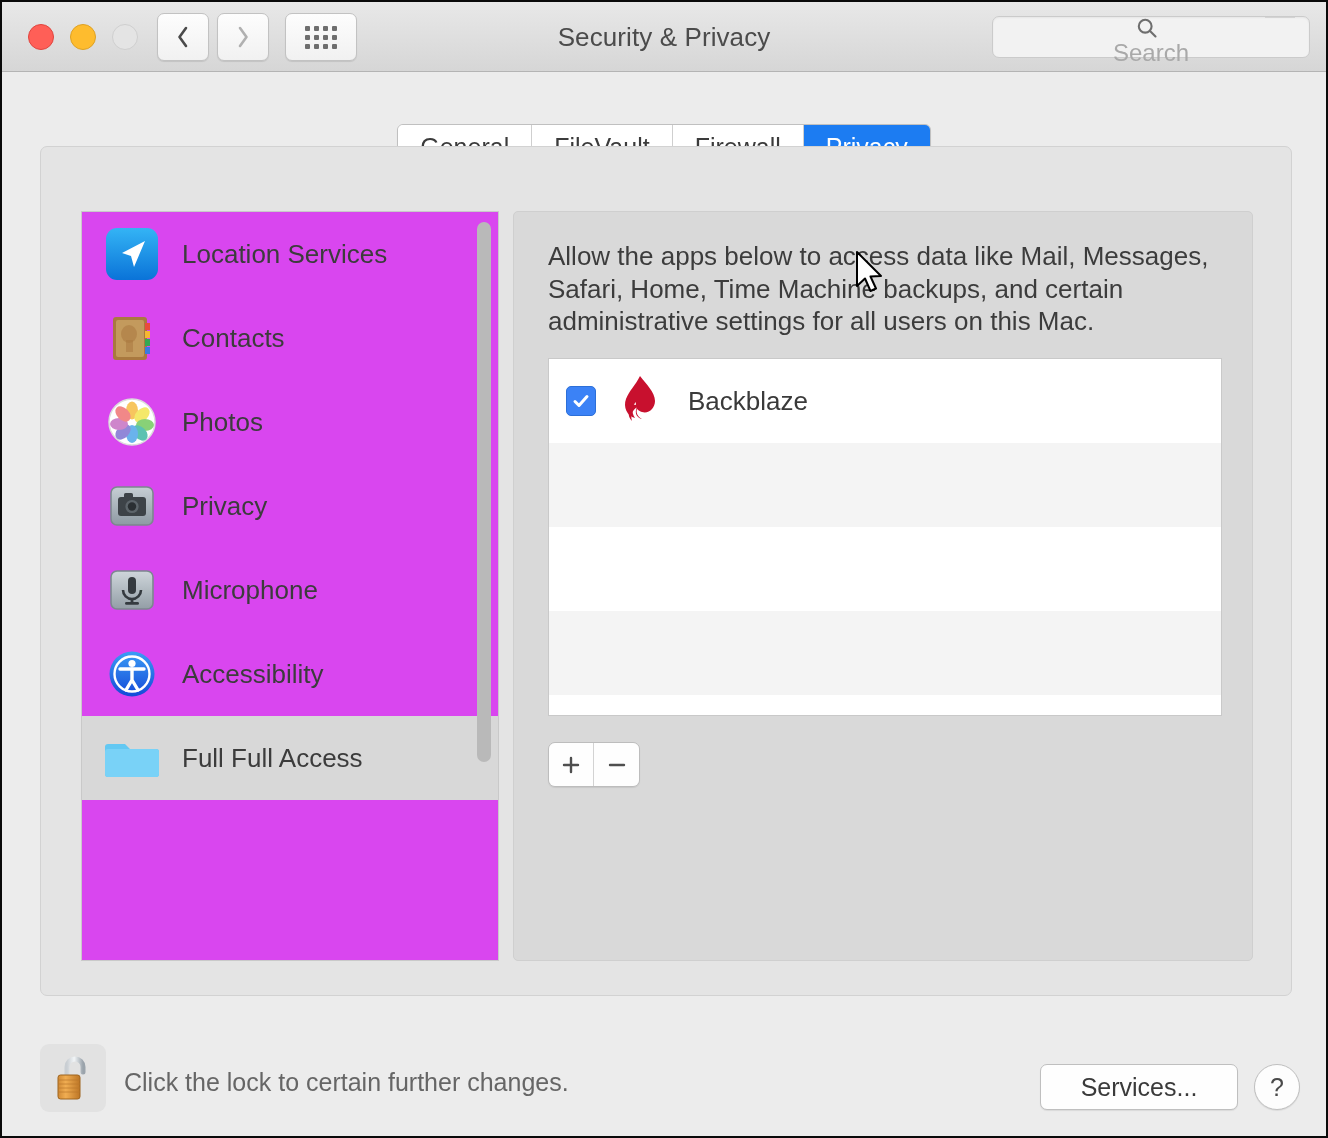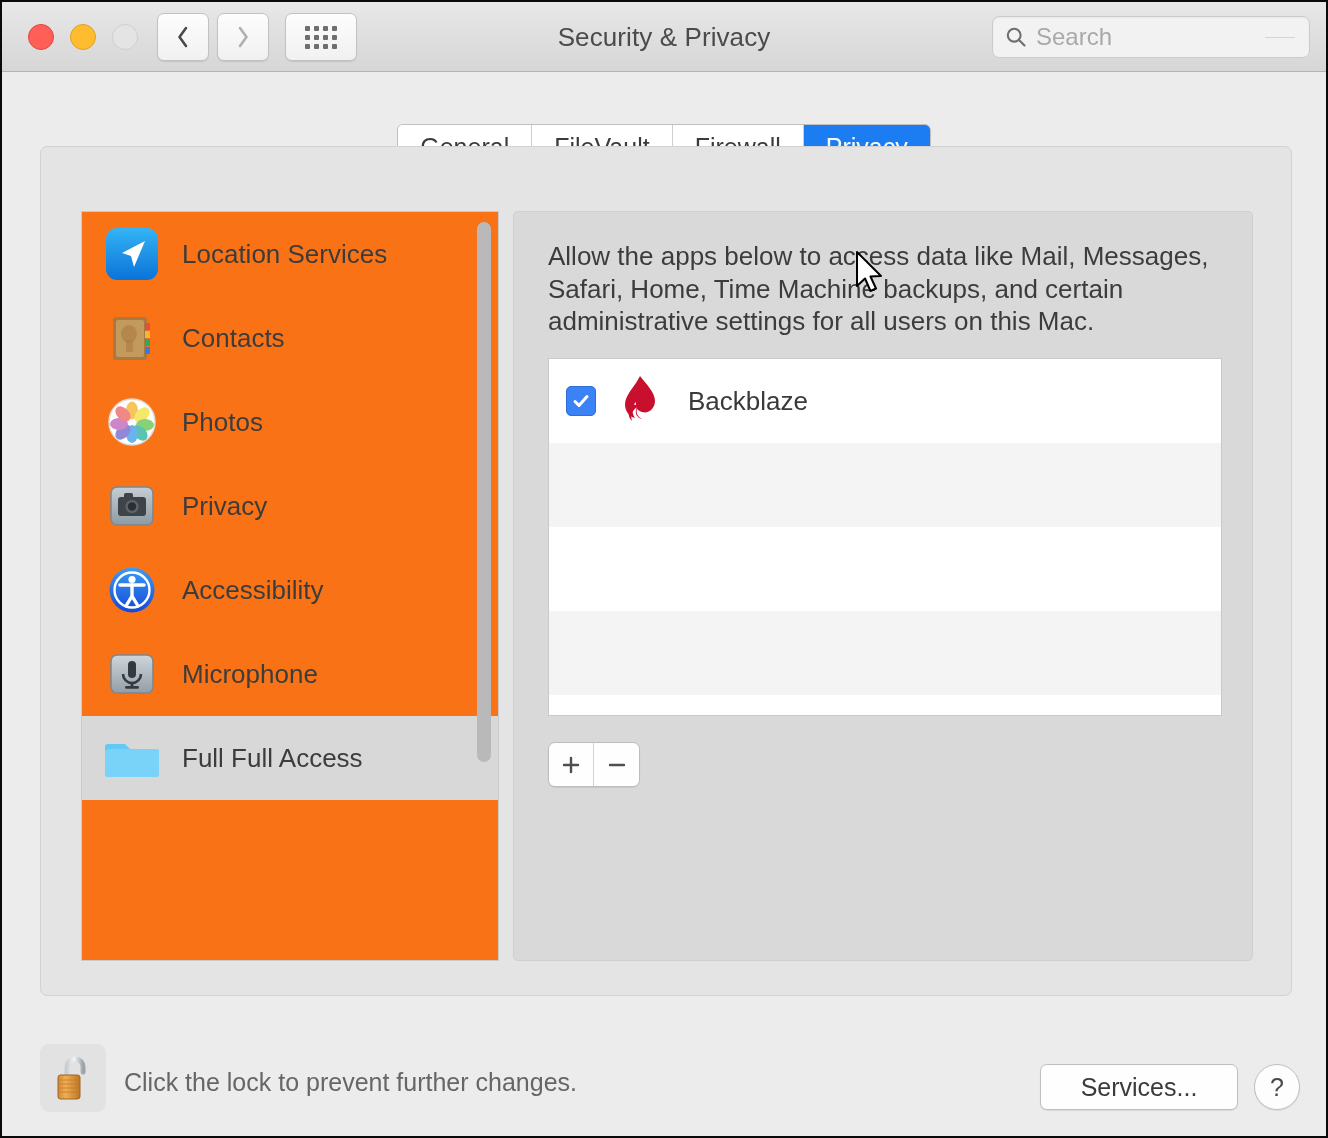--- a/index.html
+++ b/index.html
@@ -60,20 +60,21 @@
   }
 
   .searchbox {
     position: absolute; right: 16px; top: 14px;
     width: 318px; height: 42px;
     background: #f2f2f2;
     border: 1px solid #cbcbcb;
     border-radius: 7px;
     display: flex; align-items: center; padding: 0 12px;
     box-shadow: inset 0 1px 2px rgba(0,0,0,.05);
+    flex-direction: column;
   }
   .searchbox .mag { width: 22px; height: 22px; margin-right: 9px; flex: 0 0 auto; }
   .searchbox .mag circle, .searchbox .mag line { stroke: #6e6e6e; stroke-width: 2.1; fill: none; stroke-linecap: round; }
   .searchbox .ph { font-size: 24px; color: #a9a9a9; }
   .searchbox .clr {
     position: absolute; right: 14px; width: 30px; height: 1px; background: #d3d3d3;
   }
 
   
   .tabswrap { position: absolute; left: 0; right: 0; top: 122px; display: flex; justify-content: center; }
@@ -93,21 +94,21 @@
     width: 1252px; height: 850px;
     background: #e4e4e4;
     border: 1px solid #d2d2d2;
     border-radius: 7px;
   }
 
   
   .sidebar {
     position: absolute; left: 40px; top: 64px;
     width: 418px; height: 750px;
-    background: #f97316;
+    background: #d946ef;
     border: 1px solid #c9c9c9;
     overflow: hidden;
   }
   .slist { position: absolute; inset: 0; }
   .srow {
     display: flex; align-items: center; height: 84px; padding-left: 22px;
   }
   .srow.selected { background: #d8d8d8; }
   .sicon { width: 56px; height: 56px; margin-right: 22px; flex: 0 0 auto; position: relative; }
   .slabel { font-size: 26px; color: #3c3c3c; }
@@ -327,52 +328,52 @@
               <circle cx="28" cy="28.5" r="4.2" fill="#2a2f33"></circle>
             </svg>
           </span>
           <span class="slabel">Privacy</span>
         </div>
 
         <div class="srow">
           <span class="sicon">
             <svg viewBox="0 0 56 56">
                 <defs>
+                  <linearGradient id="micg" x1="0" y1="0" x2="0" y2="1">
+              <stop offset="0" stop-color="#cfd6db"></stop>
+                    <stop offset="1" stop-color="#939ea6"></stop>
+                  </linearGradient>
+                </defs>
+              <rect x="7" y="9" width="42" height="38" rx="6" fill="url(#micg)" stroke="#7c878f" stroke-width="1.6"></rect>
+              <rect x="24" y="15" width="8" height="17" rx="4" fill="#343a3f"></rect>
+              <path d="M19 28 a9 9 0 0 0 18 0" fill="none" stroke="#343a3f" stroke-width="2.6"></path>
+              <rect x="26.6" y="36" width="2.8" height="5" fill="#343a3f"></rect>
+              <rect x="21" y="40" width="14" height="2.8" rx="1.4" fill="#343a3f"></rect>
+            </svg>
+          </span>
+          <span class="slabel">Microphone</span>
+        </div>
+
+        <div class="srow">
+          <span class="sicon">
+            <svg viewBox="0 0 56 56">
+                <defs>
                   <linearGradient id="accg" x1="0" y1="0" x2="0" y2="1">
               <stop offset="0" stop-color="#3b9cf5"></stop>
                     <stop offset="1" stop-color="#1449d8"></stop>
                   </linearGradient>
                 </defs>
               <circle cx="28" cy="28" r="22.5" fill="url(#accg)"></circle>
               <circle cx="28" cy="28" r="17.5" fill="none" stroke="#ffffff" stroke-width="2.4"></circle>
               <circle cx="28" cy="17.5" r="3.6" fill="#ffffff"></circle>
               <path d="M16 23 h24" stroke="#ffffff" stroke-width="3.4" stroke-linecap="round"></path>
               <path d="M28 23 v11 M28 34 l-6 10 M28 34 l6 10" stroke="#ffffff" stroke-width="3.4" stroke-linecap="round" fill="none"></path>
             </svg>
           </span>
           <span class="slabel">Accessibility</span>
-        </div>
-
-        <div class="srow">
-          <span class="sicon">
-            <svg viewBox="0 0 56 56">
-                <defs>
-                  <linearGradient id="micg" x1="0" y1="0" x2="0" y2="1">
-              <stop offset="0" stop-color="#cfd6db"></stop>
-                    <stop offset="1" stop-color="#939ea6"></stop>
-                  </linearGradient>
-                </defs>
-              <rect x="7" y="9" width="42" height="38" rx="6" fill="url(#micg)" stroke="#7c878f" stroke-width="1.6"></rect>
-              <rect x="24" y="15" width="8" height="17" rx="4" fill="#343a3f"></rect>
-              <path d="M19 28 a9 9 0 0 0 18 0" fill="none" stroke="#343a3f" stroke-width="2.6"></path>
-              <rect x="26.6" y="36" width="2.8" height="5" fill="#343a3f"></rect>
-              <rect x="21" y="40" width="14" height="2.8" rx="1.4" fill="#343a3f"></rect>
-            </svg>
-          </span>
-          <span class="slabel">Microphone</span>
         </div>
 
         <div class="srow selected">
           <span class="sicon">
             <svg viewBox="0 0 56 56">
               <path d="M4 14 h17 l5 5 h26 a3 3 0 0 1 3 3 v22 a3 3 0 0 1 -3 3 h-48 a3 3 0 0 1 -3 -3 v-27 a3 3 0 0 1 3 -3 z" fill="#63c8f2"></path>
               <path d="M4 19 h48 a3 3 0 0 1 3 3 v22 a3 3 0 0 1 -3 3 h-48 a3 3 0 0 1 -3 -3 v-22 a3 3 0 0 1 3 -3 z" fill="#79d2f7"></path>
             </svg>
           </span>
           <span class="slabel">Full Full Access</span>
@@ -446,21 +447,21 @@
         <rect x="8" y="23" width="22" height="24" rx="2.5" fill="url(#bdy)" stroke="#9e641f" stroke-width="1"></rect>
         <g stroke="#b9762a" stroke-width=".9" opacity=".75">
           <line x1="8" y1="28" x2="30" y2="28"></line>
             <line x1="8" y1="32" x2="30" y2="32"></line>
           <line x1="8" y1="36" x2="30" y2="36"></line>
             <line x1="8" y1="40" x2="30" y2="40"></line>
         </g>
       </svg>
     </div>
 
-    <div class="locktext">Click the lock to prevent further changes.</div>
+    <div class="locktext">Click the lock to certain further changes.</div>
 
     <div class="advbtn">Services...</div>
     <div class="helpbtn">?</div>
   </div>
 
   <svg class="cursor" viewBox="0 0 34 46">
     <path d="M3 2 L3 36 L11 28.5 L16.5 41 L22 38.5 L16.5 26.5 L27 26 Z" fill="#ffffff" stroke="#000000" stroke-width="2" stroke-linejoin="round"></path>
   </svg>
 
 </div>

